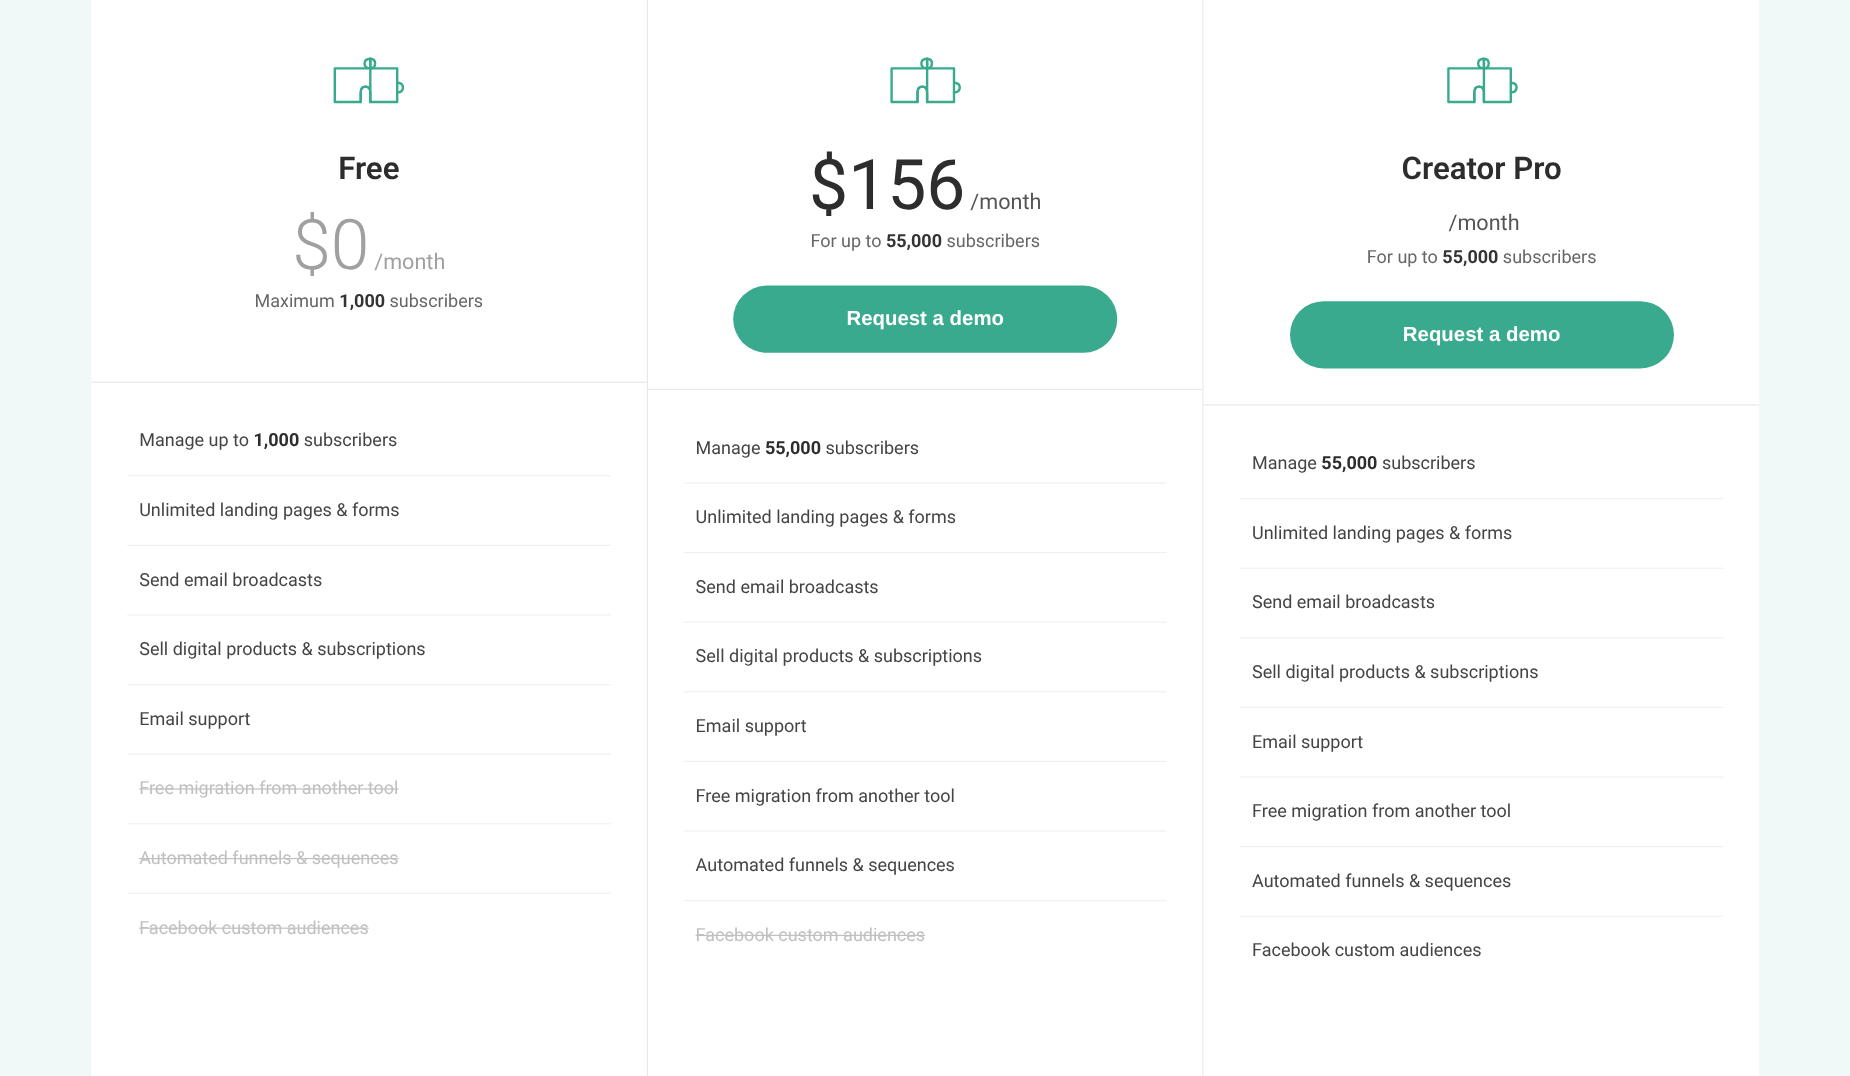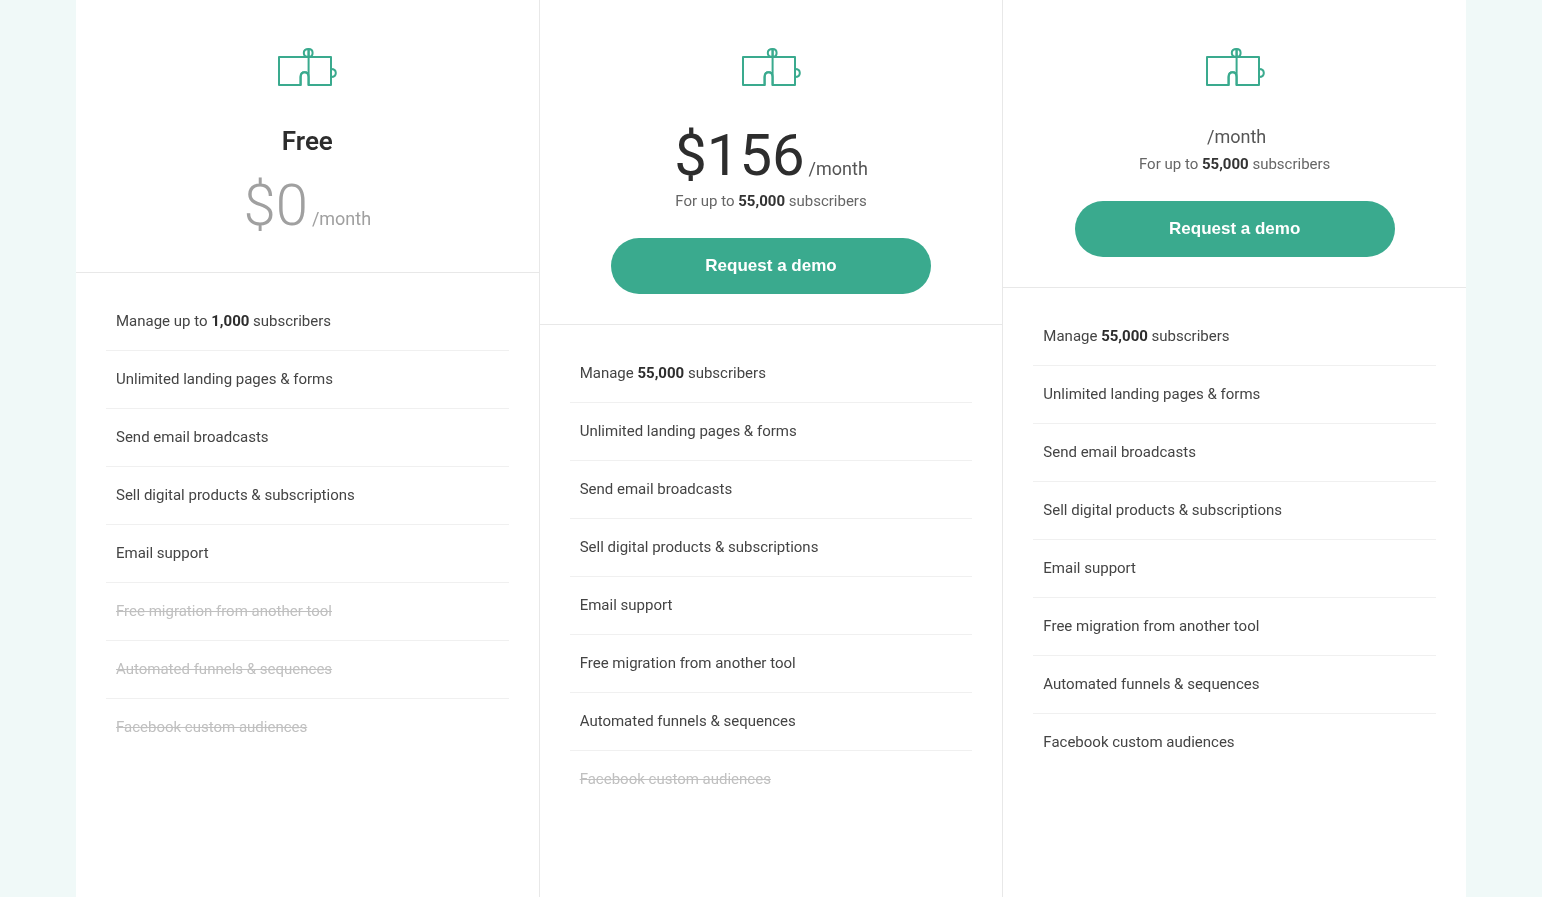--- a/index.html
+++ b/index.html
@@ -157,21 +157,21 @@
 
     <path d="M15 20 L15 55 L42 55 L42 45 C42 41, 44 39, 47 39 C50 39, 52 41, 52 45 L52 55 L52 20 C48 20, 46 18, 46 15 C46 12, 48 10, 52 10 L52 20 Z" stroke="#3aaa8e" stroke-width="2.5" fill="none" stroke-linejoin="round" stroke-linecap="round"></path>
 
     <path d="M52 20 L52 10 C55 10, 57 12, 57 15 C57 18, 55 20, 52 20" stroke="#3aaa8e" stroke-width="2.5" fill="none" stroke-linecap="round"></path>
     <path d="M52 20 L80 20 L80 55 L52 55 L52 45 C52 41, 50 39, 47 39 C44 39, 42 41, 42 45 L42 55" stroke="#3aaa8e" stroke-width="2.5" fill="none" stroke-linejoin="round" stroke-linecap="round"></path>
     <path d="M80 35 C84 35, 86 37, 86 40 C86 43, 84 45, 80 45" stroke="#3aaa8e" stroke-width="2.5" fill="none" stroke-linecap="round"></path>
   </svg>
         </div><div class="plan-name">Free</div><div class="plan-price-row">
           <span class="plan-price">$0</span>
           <span class="plan-period">/month</span>
-        </div></div>
+        </div><div class="plan-subscribers">Maximum <strong>1,000</strong> subscribers</div></div>
       <div class="plan-features">
         <div class="feature-item">Manage up to <strong>1,000</strong> subscribers</div>
         <div class="feature-item">Unlimited landing pages &amp; forms</div>
         <div class="feature-item">Send email broadcasts</div>
         <div class="feature-item">Sell digital products &amp; subscriptions</div>
         <div class="feature-item">Email support</div>
         <div class="feature-item strikethrough">Free migration from another tool</div>
         <div class="feature-item strikethrough">Automated funnels &amp; sequences</div>
         <div class="feature-item strikethrough">Facebook custom audiences</div>
       </div>
@@ -204,21 +204,21 @@
     <div class="plan-column">
       <div class="plan-header"><div class="plan-icon">
           <svg viewBox="0 0 100 85" fill="none" xmlns="http://www.w3.org/2000/svg" width="90" height="75">
 
     <path d="M15 20 L15 55 L42 55 L42 45 C42 41, 44 39, 47 39 C50 39, 52 41, 52 45 L52 55 L52 20 C48 20, 46 18, 46 15 C46 12, 48 10, 52 10 L52 20 Z" stroke="#3aaa8e" stroke-width="2.5" fill="none" stroke-linejoin="round" stroke-linecap="round"></path>
 
     <path d="M52 20 L52 10 C55 10, 57 12, 57 15 C57 18, 55 20, 52 20" stroke="#3aaa8e" stroke-width="2.5" fill="none" stroke-linecap="round"></path>
     <path d="M52 20 L80 20 L80 55 L52 55 L52 45 C52 41, 50 39, 47 39 C44 39, 42 41, 42 45 L42 55" stroke="#3aaa8e" stroke-width="2.5" fill="none" stroke-linejoin="round" stroke-linecap="round"></path>
     <path d="M80 35 C84 35, 86 37, 86 40 C86 43, 84 45, 80 45" stroke="#3aaa8e" stroke-width="2.5" fill="none" stroke-linecap="round"></path>
   </svg>
-        </div><div class="plan-price-row">
+        </div><div class="plan-name">Creator Pro</div><div class="plan-price-row">
           <span class="plan-period paid">/month</span>
         </div><div class="plan-subscribers">For up to <strong>55,000</strong> subscribers</div><button class="plan-button">Request a demo</button></div>
       <div class="plan-features">
         <div class="feature-item">Manage <strong>55,000</strong> subscribers</div>
         <div class="feature-item">Unlimited landing pages &amp; forms</div>
         <div class="feature-item">Send email broadcasts</div>
         <div class="feature-item">Sell digital products &amp; subscriptions</div>
         <div class="feature-item">Email support</div>
         <div class="feature-item">Free migration from another tool</div>
         <div class="feature-item">Automated funnels &amp; sequences</div>

